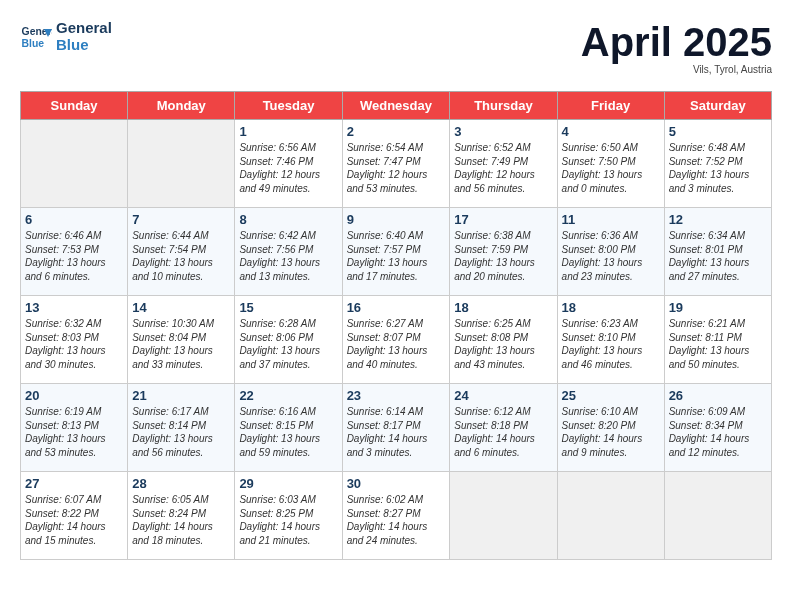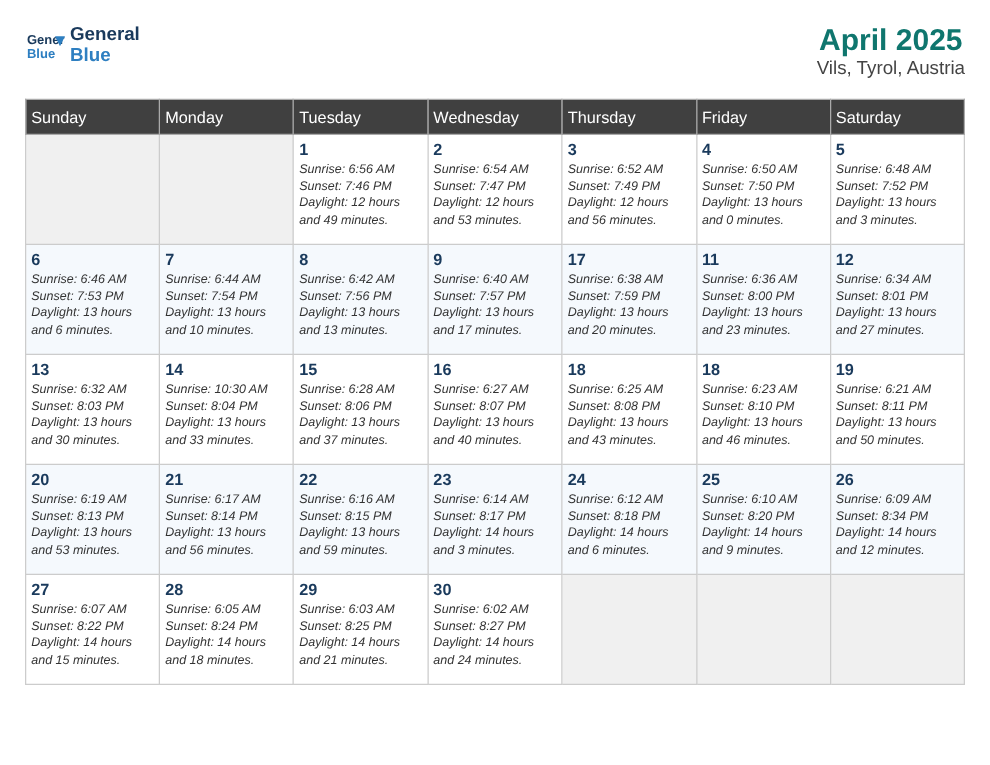--- a/index.html
+++ b/index.html
@@ -22,42 +22,41 @@
       gap: 4px;
     }
     .logo-icon {
       width: 32px;
       height: 32px;
     }
     .title-block {
       text-align: right;
     }
     .month-title {
-      font-size: 24px;
+      font-size: 40px;
       font-weight: bold;
-      color: #0f766e;
+      color: #0f172a;
       line-height: 1.1;
-      text-align: center;
     }
     .subtitle {
-      font-size: 15px;
+      font-size: 10px;
       color: #444;
     }
     table {
       width: 100%;
       border-collapse: collapse;
       font-size: 11px;
     }
     thead tr th {
-      background-color: #404040;
+      background-color: #ef4444;
       color: #fff;
       padding: 6px 4px;
-      text-align: left;
+      text-align: center;
       font-size: 13px;
-      font-weight: normal;
+      font-weight: bold;
       border: 1px solid #aaa;
     }
     tbody tr td {
       border: 1px solid #ccc;
       vertical-align: top;
       padding: 4px 4px;
       min-height: 80px;
       height: 88px;
       width: 108px;
     }

